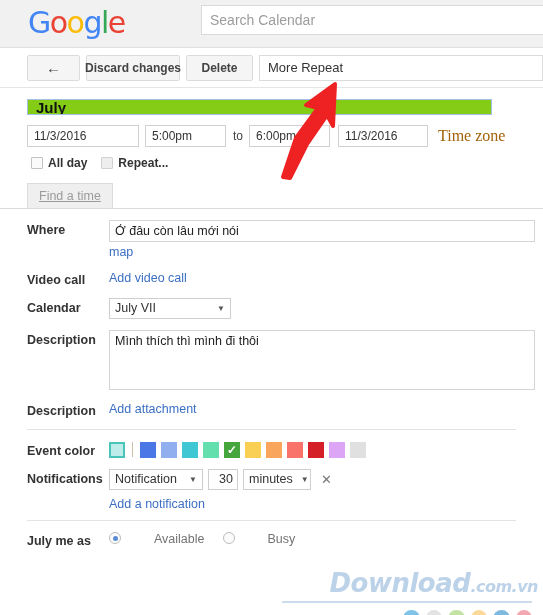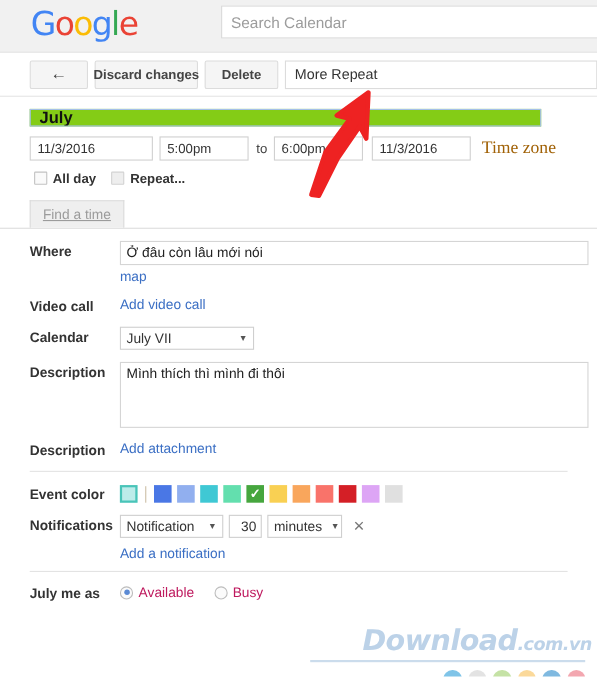--- a/index.html
+++ b/index.html
@@ -358,21 +358,21 @@
     position: relative;
   }
   .radio.on::after {
     content: "";
     position: absolute;
     left: 2.5px; top: 2.5px;
     width: 5px; height: 5px;
     border-radius: 50%;
     background: #5b8ad4;
   }
-  .radio-item { display: flex; align-items: center; margin-right: 18px; cursor: pointer; font-size: 12.5px; color: #be185d; }
+  .radio-item { display: flex; margin-right: 18px; cursor: pointer; font-size: 12.5px; color: #737373; gap: 28px; }
 
   
   .watermark {
     position: absolute;
     left: 282px;
     top: 570px;
     width: 256px;
     pointer-events: none;
     user-select: none;
   }

